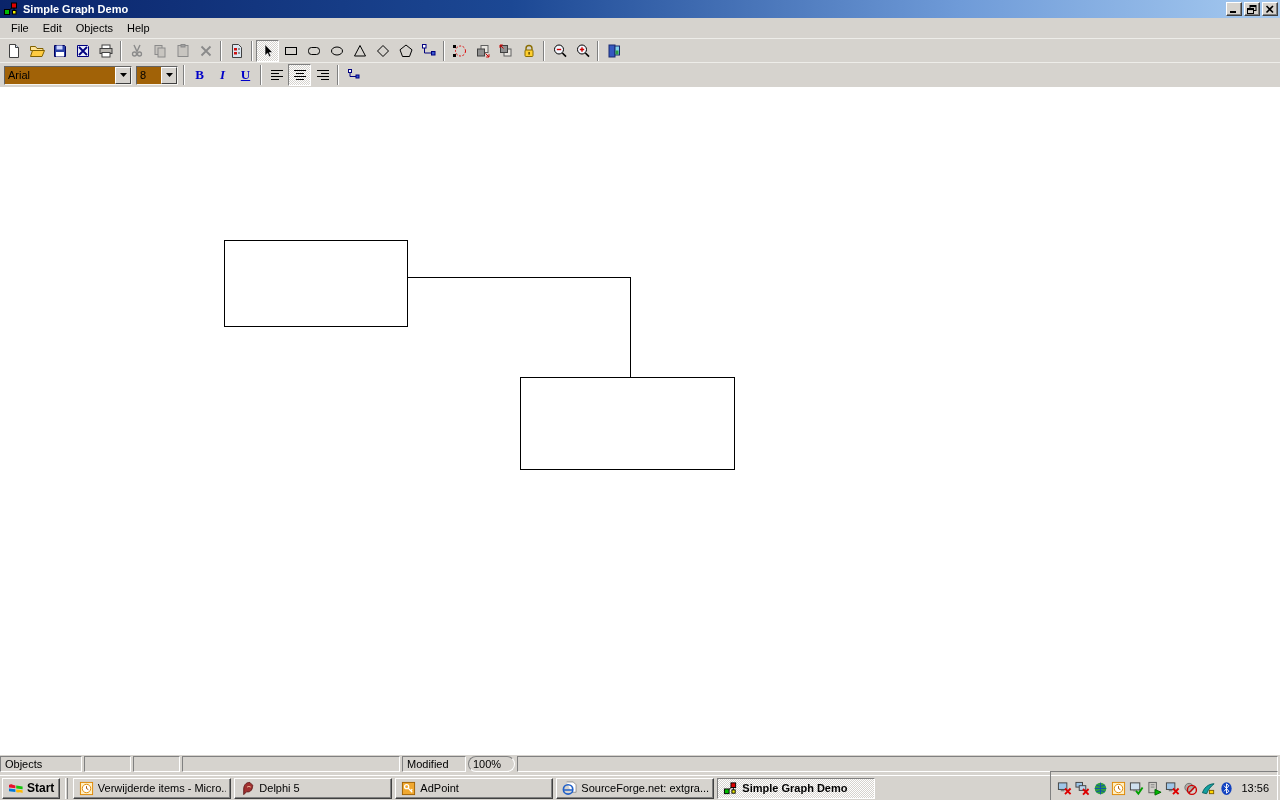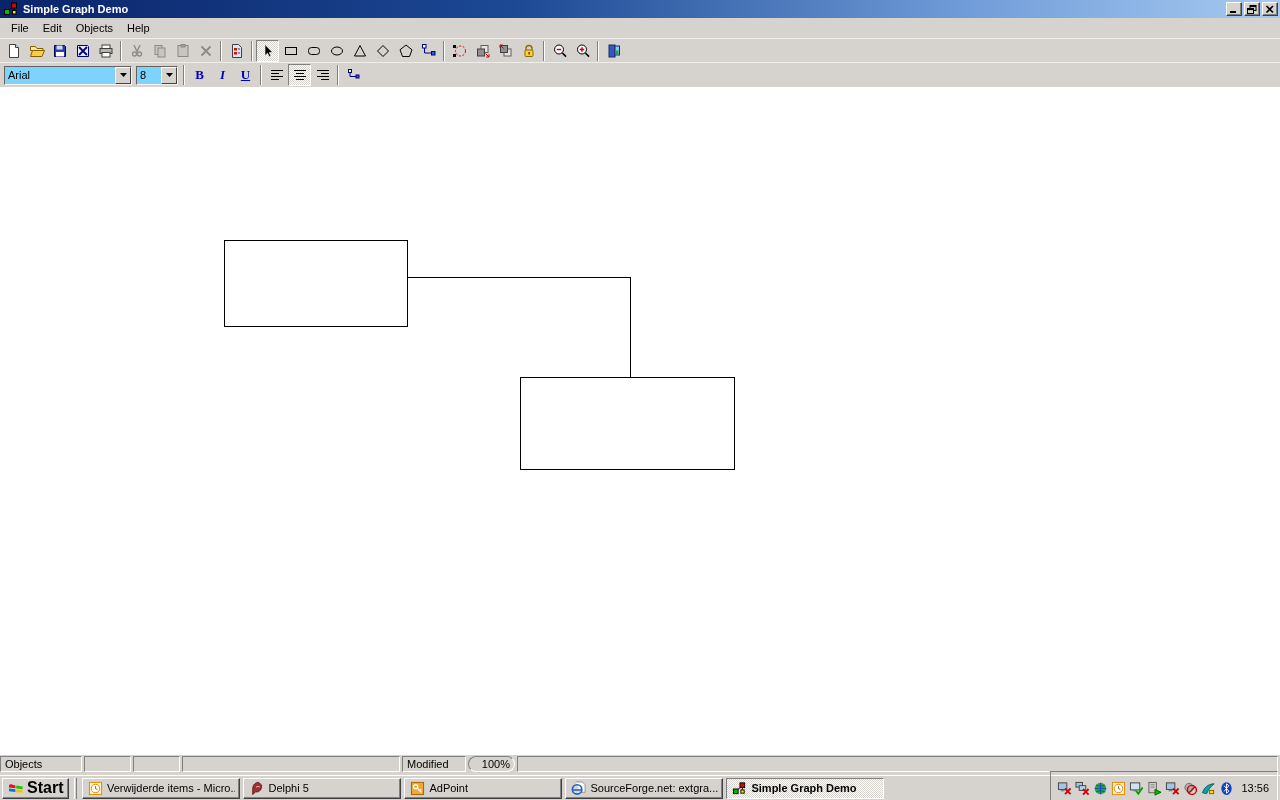--- a/index.html
+++ b/index.html
@@ -35,43 +35,43 @@
   .toolbar { height:24px; flex:0 0 24px; display:flex; align-items:center; padding-left:2px; border-top:1px solid #eeede9; }
   .toolbar2 { height:25px; flex:0 0 25px; }
   .tbtn { width:23px; height:22px; display:flex; align-items:center; justify-content:center; border:1px solid transparent; }
   .tbtn.pressed { border-color:#808080 #fff #fff #808080; }
   .tsep { width:0; height:20px; border-left:1px solid #808080; border-right:1px solid #ffffff; margin:0 3px; }
   .fmt-b { color:#0000c8; font-weight:bold; font-family:"Liberation Serif",serif; font-size:13px; }
   .fmt-i { color:#0000c8; font-style:italic; font-weight:bold; font-family:"Liberation Serif",serif; font-size:13px; }
   .fmt-u { color:#0000c8; font-weight:bold; text-decoration:underline; font-family:"Liberation Serif",serif; font-size:13px; }
 
   .combo { display:flex; height:19px; border:1px solid; border-color:#636363 #f5f4f0 #f5f4f0 #636363; background:#fff; margin:0 2px; }
-  .combo .val { flex:1; padding:2px 3px 0 3px; overflow:hidden; white-space:nowrap; background:#7dd3fc; }
+  .combo .val { flex:1; padding:2px 3px 0 3px; overflow:hidden; white-space:nowrap; background:#a16207; }
   .combo .drop { width:16px; background-color:#d6d3ce; display:flex; align-items:center; justify-content:center;
     border:1px solid; border-color:#fff #404040 #404040 #fff; }
   .combo-font { width:128px; }
   .combo-size { width:42px; }
 
   
   .canvas { flex:1 1 auto; position:relative; background-color:#ffffff; overflow:hidden;
     background-image:radial-gradient(circle,#404040 0.6px, rgba(0,0,0,0) 0.7px);
     background-size:8px 8px; background-position:2px 6px; }
   .shape { position:absolute; background:#fff; border:1px solid #000; }
   .conn { position:absolute; background:#000; }
 
   
   .statusbar { height:18px; flex:0 0 18px; display:flex; gap:2px; padding:1px 2px 1px 0; align-items:stretch; }
   .spanel { padding:1px 4px 0 4px; overflow:hidden; white-space:nowrap; }
   .sp0{width:82px;} .sp1{width:47px;} .sp2{width:47px;} .sp3{width:218px;} .sp4{width:64px;}
-  .sp5{width:47px; text-align:right;border-radius:8px;} .sp6{flex:1;}
+  .sp5{width:47px; text-align:left;border-radius:8px;} .sp6{flex:1;}
   .bottomstrip { height:2px; flex:0 0 2px; }
 
   
   .taskbar { height:25px; flex:0 0 25px; border-top:1px solid #ffffff; display:flex; align-items:center; padding:1px 2px; gap:3px; }
-  .startbtn { height:21px; display:flex; align-items:center; gap:3px; padding:0 5px; background-color:#d6d3ce; font-weight:bold; font-size:16px; }
+  .startbtn { height:21px; display:flex; align-items:center; gap:3px; padding:0 5px; background-color:#d6d3ce; font-weight:bold; font-size:12px; }
   .grip { width:3px; height:21px; border-left:1px solid #fff; border-right:1px solid #808080; margin:0 2px; }
   .taskbtn { width:158px; height:21px; display:flex; align-items:center; gap:4px; padding:0 4px; background-color:#d6d3ce; overflow:hidden; }
   .taskbtn .tlabel { white-space:nowrap; overflow:hidden; }
   .taskbtn.active { border-color:#808080 #fff #fff #808080; box-shadow:none; font-weight:bold; }
   .tray { margin-left:auto; height:21px; display:flex; align-items:center; gap:2px; padding:16px 5px; }
   .trayicon { width:16px; height:16px; display:flex; align-items:center; justify-content:center; }
   .clock { padding:0 3px 0 5px; }
   svg { display:block; }
 </style>
 </head>

